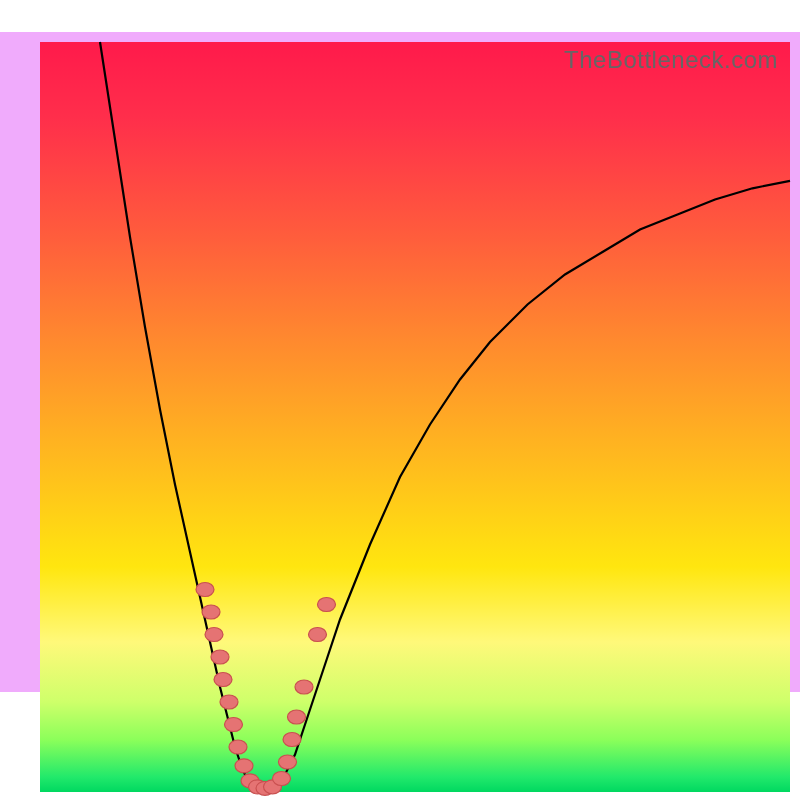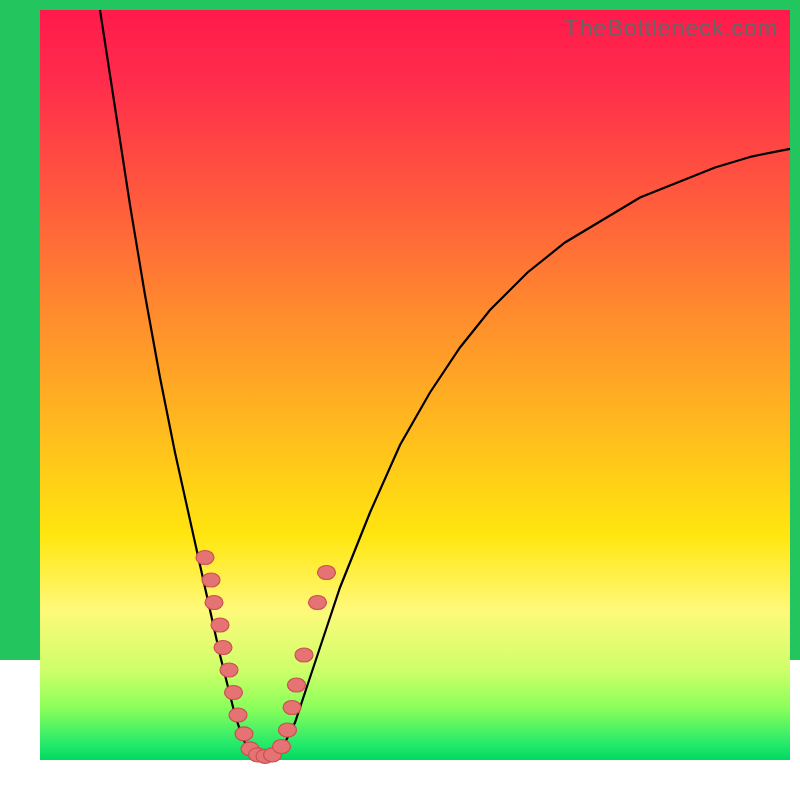--- a/index.html
+++ b/index.html
@@ -7,21 +7,22 @@
     padding: 0;
     width: 800px;
     height: 800px;
     overflow: hidden;
     font-family: Arial, Helvetica, sans-serif;
   }
   .canvas {
     position: relative;
     width: 800px;
     height: 660px;
-    background: #22c55e;
+    background: #f0abfc;
+    margin-top: 32px;
   }
   .plot-area {
     position: absolute;
     left: 40px;
     top: 10px;
     width: 750px;
     height: 750px;
     background: linear-gradient(to bottom,
       #ff1a4b 0%,
       #ff2e4b 10%,

